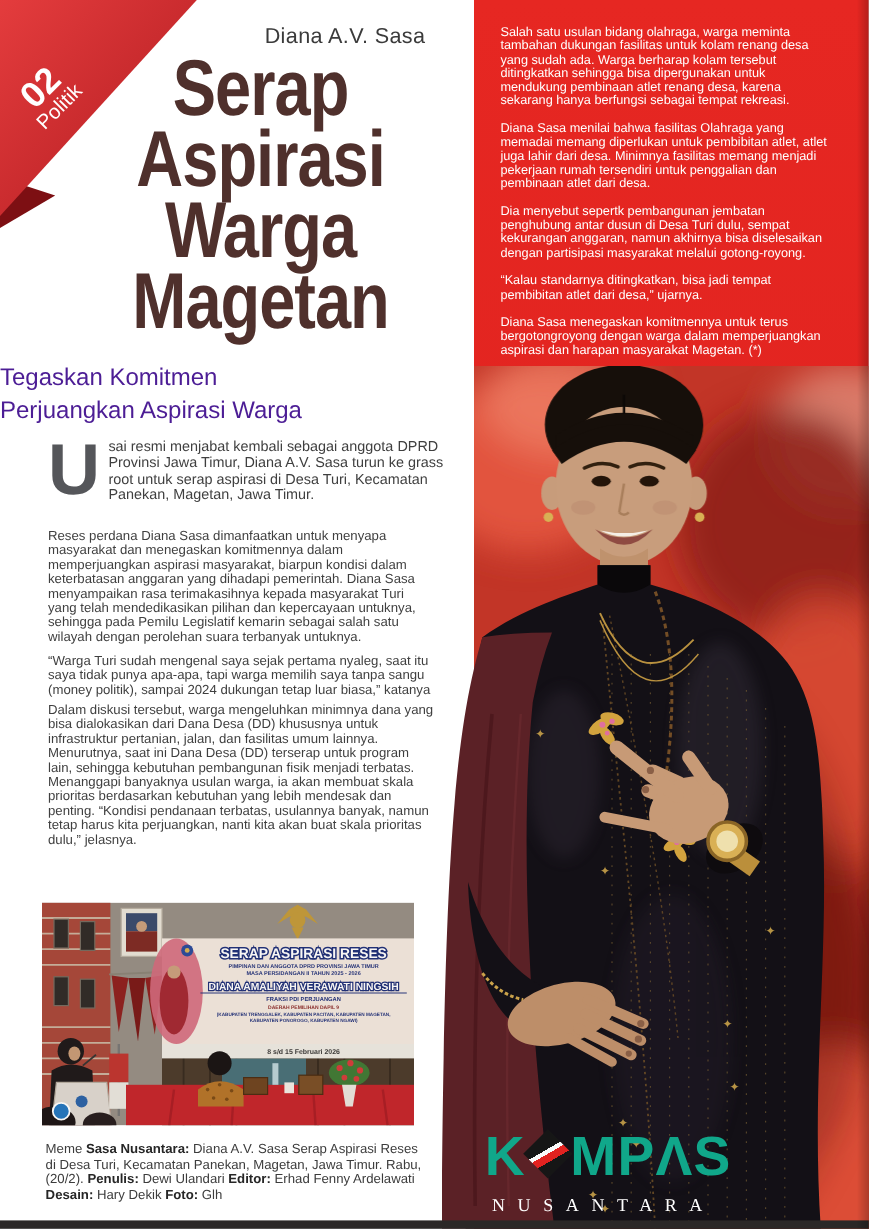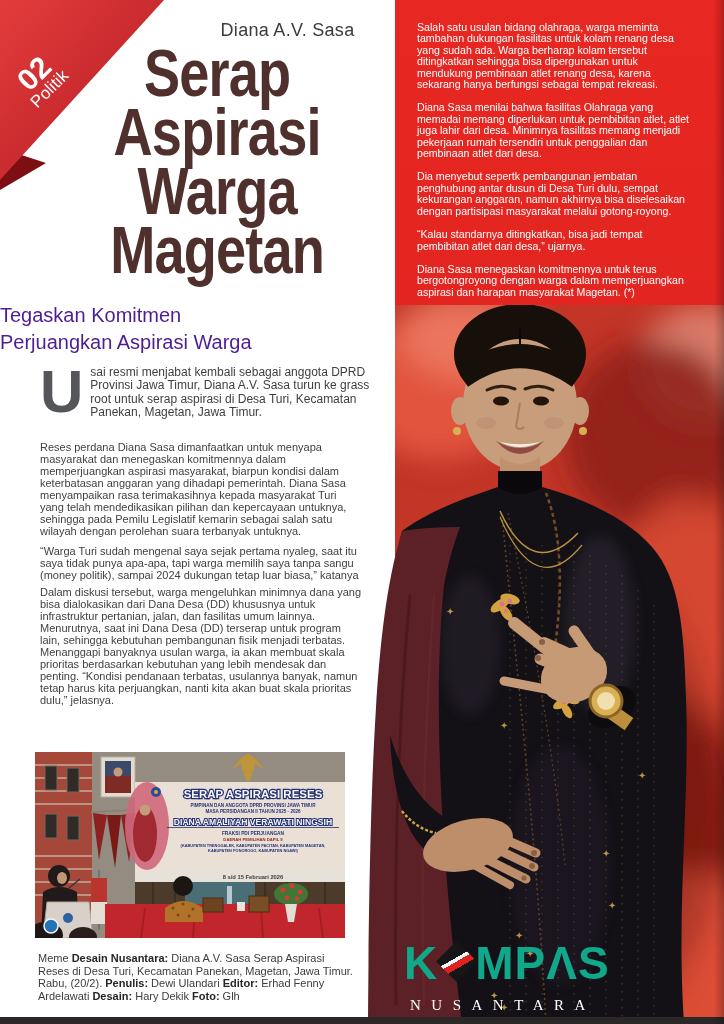--- a/index.html
+++ b/index.html
@@ -380,21 +380,21 @@
   <g>
     <ellipse cx="10" cy="183" rx="18" ry="13" fill="#1a1416"></ellipse>
     <ellipse cx="48" cy="185" rx="14" ry="10" fill="#241c1e"></ellipse>
     <circle cx="16" cy="174" r="7" fill="#2277c0" stroke="#ffffff" stroke-width="1.5"></circle>
   </g>
   <rect x="0" y="0" width="310" height="186" fill="#7a4a2a" opacity=".05"></rect>
 </svg>
 </div>
 
 <div class="abs caption">
-  <span>Meme </span><b>Desain Nusantara:</b><span> Diana A.V. Sasa Serap Aspirasi Reses di Desa Turi, Kecamatan Panekan, Magetan, Jawa Timur. Rabu, (20/2). </span><b>Penulis:</b><span> Dewi Ulandari </span><b>Editor:</b><span> Erhad Fenny Ardelawati </span><b>Desain:</b><span> Hary Dekik </span><b>Foto:</b><span> Glh</span>
+  <span>Meme </span><b>Sasa Nusantara:</b><span> Diana A.V. Sasa Serap Aspirasi Reses di Desa Turi, Kecamatan Panekan, Magetan, Jawa Timur. Rabu, (20/2). </span><b>Penulis:</b><span> Dewi Ulandari </span><b>Editor:</b><span> Erhad Fenny Ardelawati </span><b>Desain:</b><span> Hary Dekik </span><b>Foto:</b><span> Glh</span>
 </div>
 
 <div class="abs kompas">
   <div class="kword">
     <span>K</span>
     <span class="kdiamond"></span>
     <span>MPΛS</span>
   </div>
   <div class="knus">NUSANTARA</div>
 </div>

